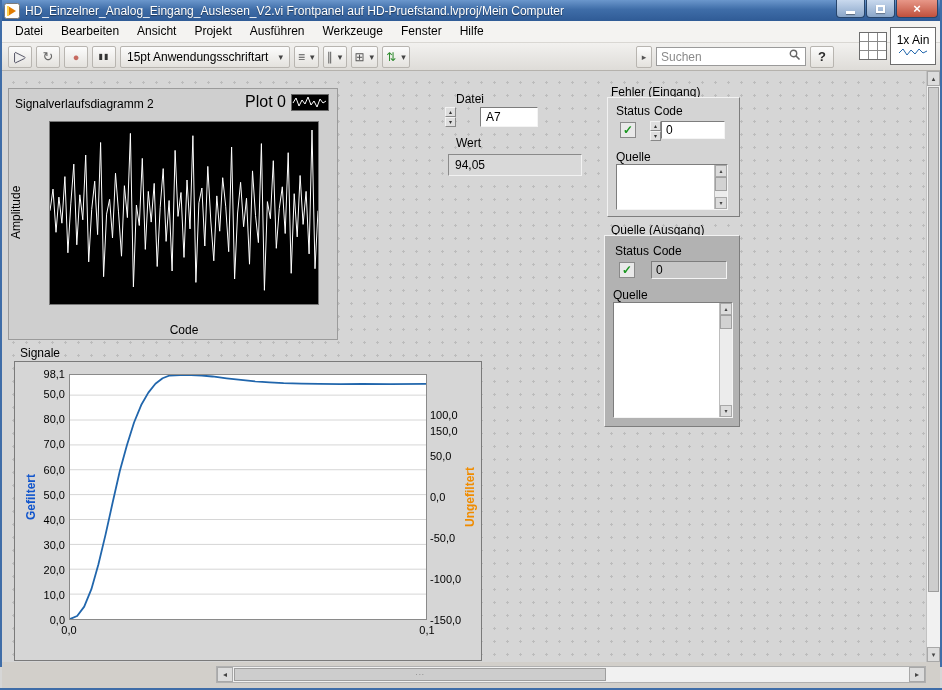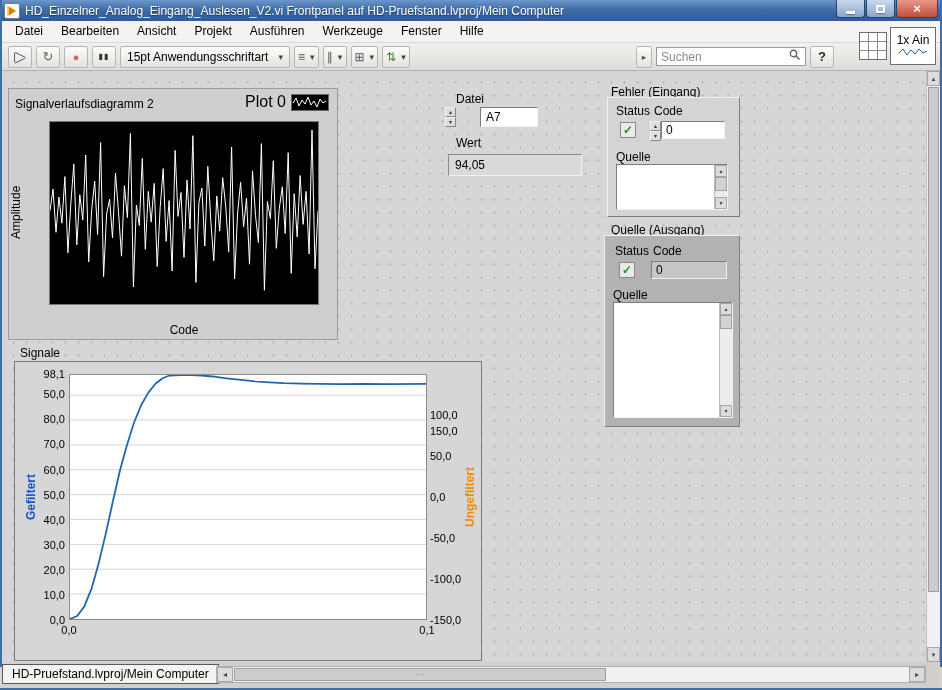--- a/index.html
+++ b/index.html
@@ -382,21 +382,20 @@
 
   </div>
 
   <div class="vscroll">
     <div class="vs-btn">▴</div>
     <div class="vs-thumb"></div>
     <div class="vs-btn vs-down">▾</div>
   </div>
 
   <div class="bottombar">
-    <div class="context-tab">HD-Pruefstand.lvproj/Mein Computer</div>
     <div class="hscroll">
       <div class="hs-btn hs-left">◂</div>
       <div class="hs-thumb">∙∙∙</div>
       <div class="hs-btn hs-right">▸</div>
     </div>
     <div class="corner"></div>
   </div>
 
 </div>
 

